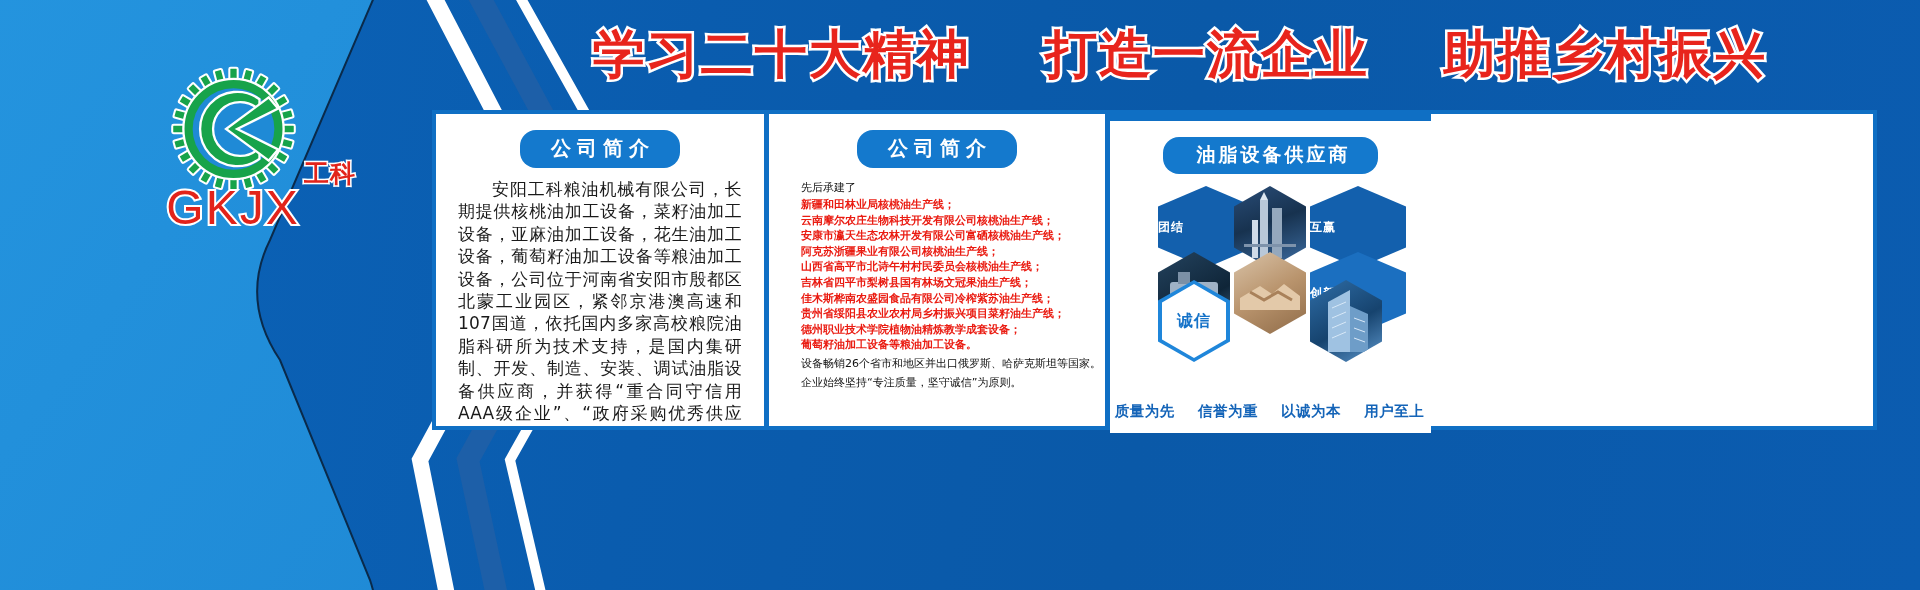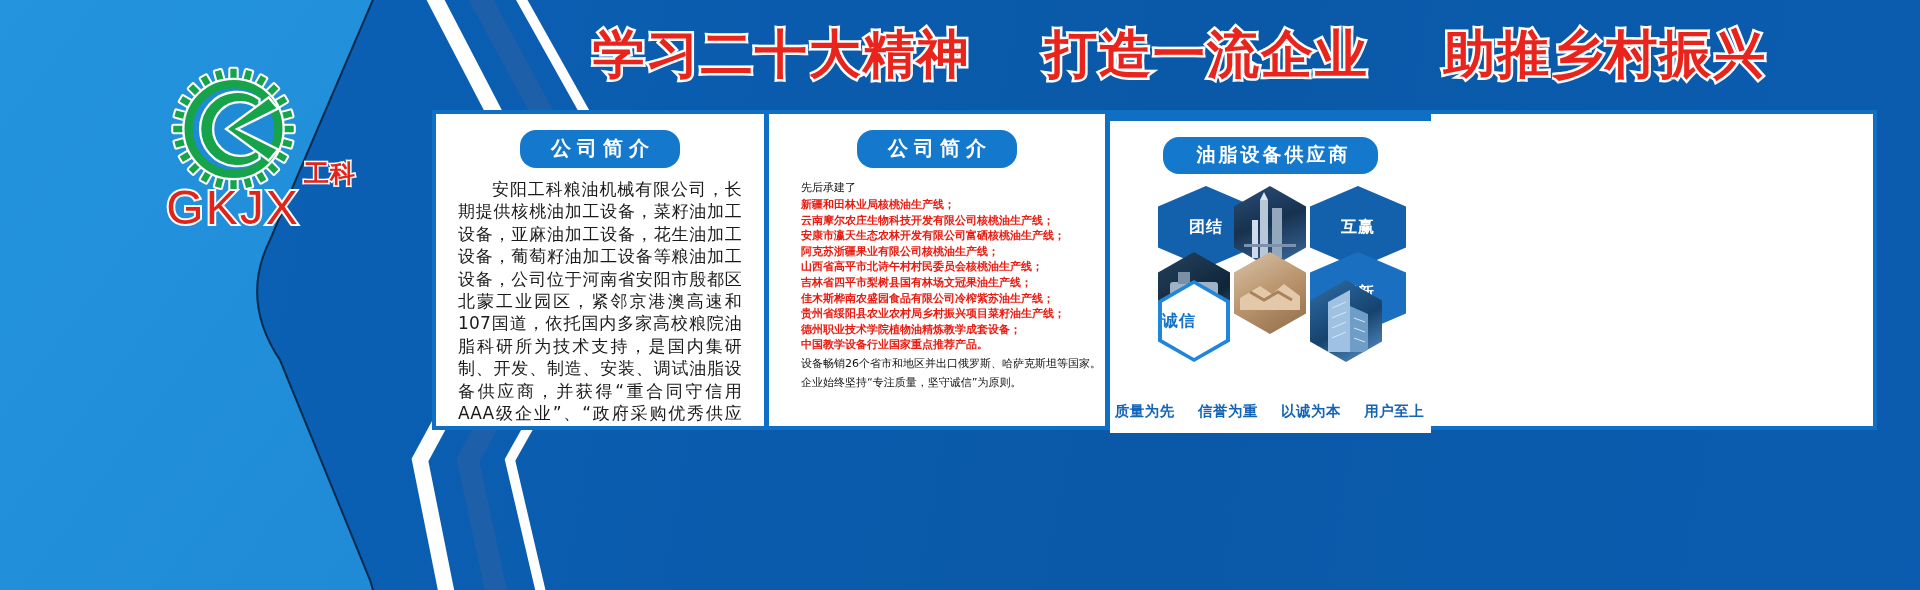--- a/index.html
+++ b/index.html
@@ -118,35 +118,35 @@
     font-size: 11px; color: #111; line-height: 16px; margin-top: 3px;
     white-space: nowrap;
   }
 
   
   #hexArea { position: relative; width: 100%; height: 186px; margin-top: 6px; }
   .hex {
     position: absolute;
     width: 96px; height: 82px;
     clip-path: polygon(50% 0%, 100% 25%, 100% 75%, 50% 100%, 0% 75%, 0% 25%);
-    display: flex; align-items: center; justify-content: center;
-    font-family: "DejaVu Sans", sans-serif;
-    font-weight: bold; font-size: 16px; letter-spacing: 1px;
+    display: flex; align-items: center; 
+    font-family: "DejaVu Sans", sans-serif;
+    font-weight: bold; font-size: 12px; letter-spacing: 1px;
   }
   .hex.solid { background: #1360ad; color: #fff; }
   .hex-ring {
     position:absolute; width:72px; height:82px;
     clip-path: polygon(50% 0%, 100% 25%, 100% 75%, 50% 100%, 0% 75%, 0% 25%);
     background:#1f86da;
   }
   .hex-ring > .inner {
     position:absolute; inset:4px;
     clip-path: polygon(50% 0%, 100% 25%, 100% 75%, 50% 100%, 0% 75%, 0% 25%);
     background:#ffffff;
-    display:flex; align-items:center; justify-content:flex-start;
+    display:flex; align-items:center; justify-content:center;
     color:#1472c8; font-weight:bold; font-size:16px;
     font-family:Liberation Sans, sans-serif; letter-spacing:1px;
   }
   .hex-img {
     position: absolute; width: 72px; height: 82px;
     clip-path: polygon(50% 0%, 100% 25%, 100% 75%, 50% 100%, 0% 75%, 0% 25%);
     overflow: hidden;
   }
 
   #slogan {
@@ -250,21 +250,21 @@
         <div class="lead">先后承建了</div>
         <div class="item">新疆和田林业局核桃油生产线；</div>
         <div class="item">云南摩尔农庄生物科技开发有限公司核桃油生产线；</div>
         <div class="item">安康市瀛天生态农林开发有限公司富硒核桃油生产线；</div>
         <div class="item">阿克苏浙疆果业有限公司核桃油生产线；</div>
         <div class="item">山西省高平市北诗午村村民委员会核桃油生产线；</div>
         <div class="item">吉林省四平市梨树县国有林场文冠果油生产线；</div>
         <div class="item">佳木斯桦南农盛园食品有限公司冷榨紫苏油生产线；</div>
         <div class="item">贵州省绥阳县农业农村局乡村振兴项目菜籽油生产线；</div>
         <div class="item">德州职业技术学院植物油精炼教学成套设备；</div>
-        <div class="item">中国教学设备行业国家重点推荐产品。</div>
+        <div class="item">葡萄籽油加工设备等粮油加工设备。</div>
         <div class="tail">设备畅销26个省市和地区并出口俄罗斯、哈萨克斯坦等国家。</div>
         <div class="tail">企业始终坚持“专注质量，坚守诚信”为原则。</div>
       </div>
     </div>
 
     <div class="card-sep"></div>
 
     <div class="card c3">
       <div class="pill wide">油脂设备供应商</div>
 

